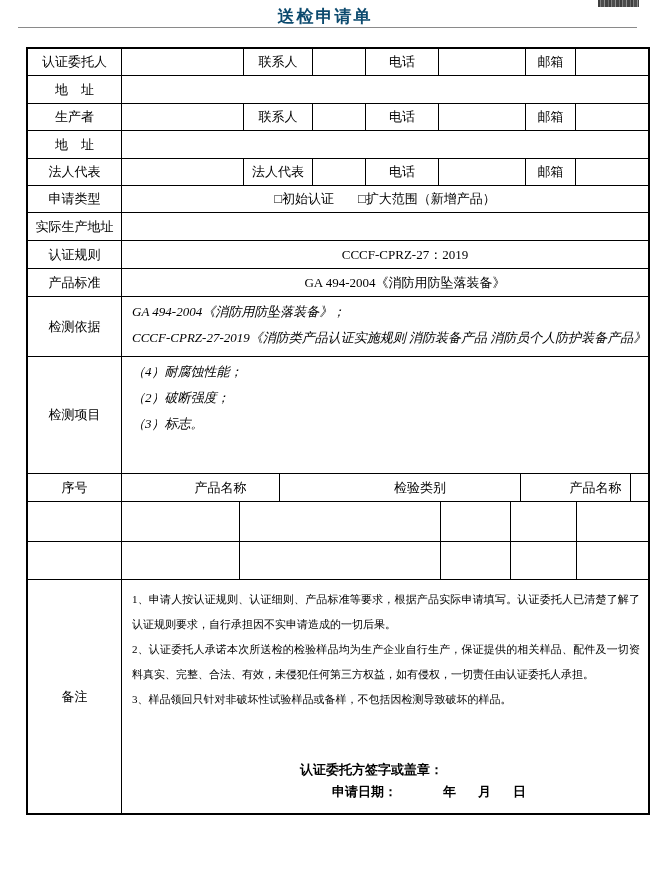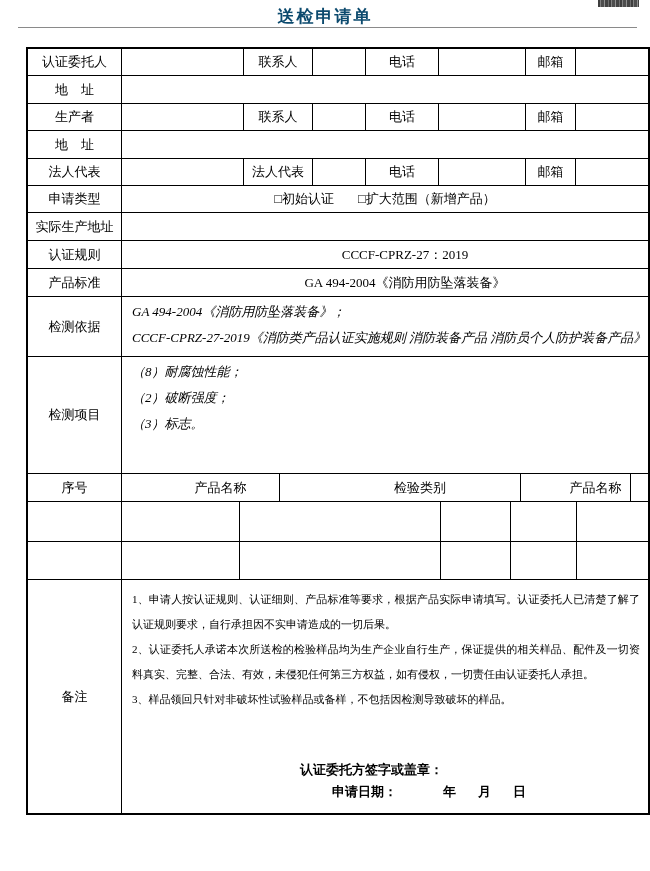--- a/index.html
+++ b/index.html
@@ -166,21 +166,21 @@
       <div class="cell">检测依据</div>
       <div class="cell left multiline">
         <span class="line">GA 494-2004《消防用防坠落装备》；</span>
         <span class="line">CCCF-CPRZ-27-2019《消防类产品认证实施规则 消防装备产品 消防员个人防护装备产品》</span>
       </div>
     </div>
 
     <div class="row cols-span h117">
       <div class="cell">检测项目</div>
       <div class="cell left multiline">
-        <span class="line">（8）耐腐蚀性能；</span>
+        <span class="line">（4）耐腐蚀性能；</span>
         <span class="line">（2）破断强度；</span>
         <span class="line">（3）标志。</span>
       </div>
     </div>
 
     <div class="row cols-product h28">
       <div class="cell">序号</div>
       <div class="cell">产品名称</div>
       <div class="cell">检验类别</div>
       <div class="cell">产品名称</div>

